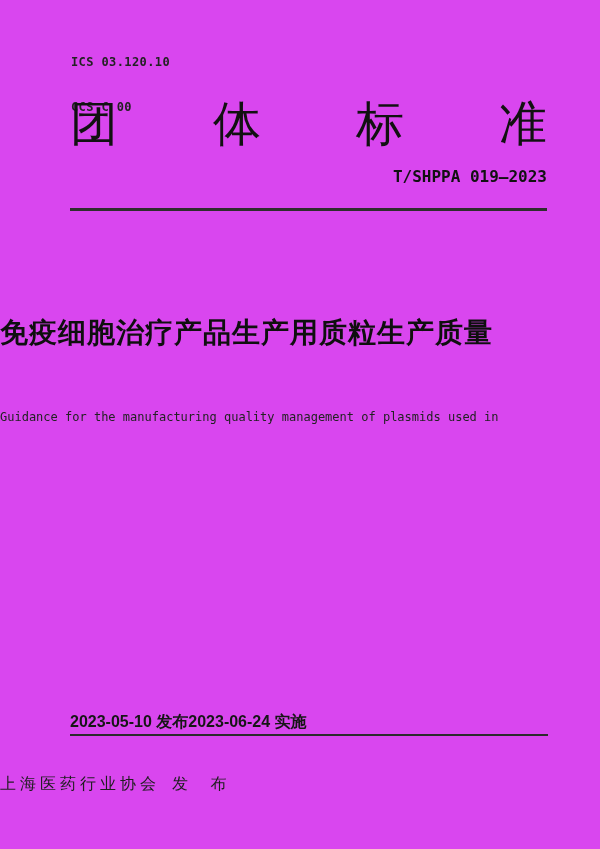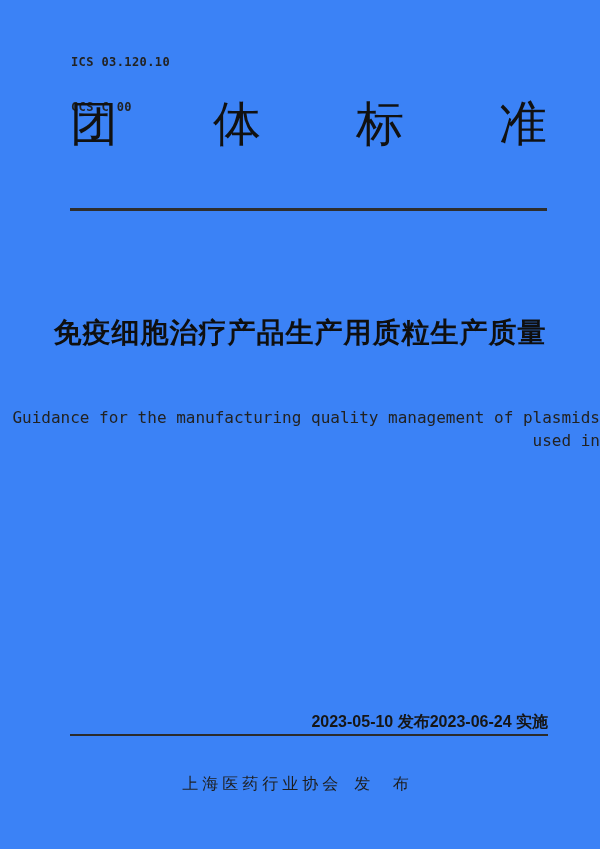--- a/index.html
+++ b/index.html
@@ -1,21 +1,21 @@
 <!DOCTYPE html>
 <html><head>
 <meta charset="utf-8">
 <style>
   html, body { margin: 0; padding: 0; background: #e9e9e9; }
   .page {
     position: relative;
     width: 600px;
     height: 849px;
     margin: 0 auto;
-    background: #3b82f6;
+    background: #d946ef;
     overflow: hidden;
     font-family: "Liberation Sans", "DejaVu Sans", sans-serif;
     color: #1b1b1b;
   }
 
   .codes {
     position: absolute;
     left: 71px;
     top: 25px;
     font-family: "DejaVu Sans Mono", monospace;
@@ -58,69 +58,68 @@
     width: 477px;
     height: 3px;
     background: #2e2e2e;
   }
 
   .title-zh {
     position: absolute;
     left: 0;
     top: 313px;
     width: 600px;
-    text-align: center;
     font-size: 28px;
     line-height: 39px;
     font-weight: 700;
     letter-spacing: 1px;
     color: #0f0f0f;
   }
 
   .title-en {
     position: absolute;
     left: 0;
     top: 406px;
     width: 600px;
-    text-align: right;
+    text-align: left;
     font-family: "DejaVu Sans Mono", monospace;
-    font-size: 16px;
+    font-size: 12px;
     line-height: 23px;
     font-weight: 400;
     color: #222222;
   }
 
   .dates {
     position: absolute;
     left: 70px;
     top: 712px;
     width: 478px;
     display: flex;
-    justify-content: flex-end;
+    justify-content: flex-start;
     font-size: 16px;
     line-height: 20px;
     font-weight: 700;
     color: #161616;
   }
 
   .rule-bottom {
     position: absolute;
     left: 70px;
     top: 734px;
     width: 478px;
     height: 2px;
     background: #2b2b2b;
   }
 
   .publisher {
     position: absolute;
     left: 0;
     top: 774px;
     width: 600px;
-    text-align: center;
+    text-align: left;
     font-size: 16px;
     line-height: 20px;
     font-weight: 400;
     color: #1e1e1e;
   }
   .publisher .org { letter-spacing: 4px; }
   .publisher .action { letter-spacing: 9px; margin-left: 12px; }
 </style>
 </head>
 <body>
@@ -132,20 +131,21 @@
     <div>CCS C 00</div>
   </div>
 
   <div class="doc-type">
     <span>团</span>
     <span>体</span>
     <span>标</span>
     <span>准</span>
   </div>
 
+  <div class="standard-no">T/SHPPA 019—2023</div>
 
   <div class="rule-top"></div>
 
   <div class="title-zh">
     <div>免疫细胞治疗产品生产用质粒生产质量</div>
   </div>
 
   <div class="title-en">
     <div>Guidance for the manufacturing quality management of plasmids used in</div>
   </div>

